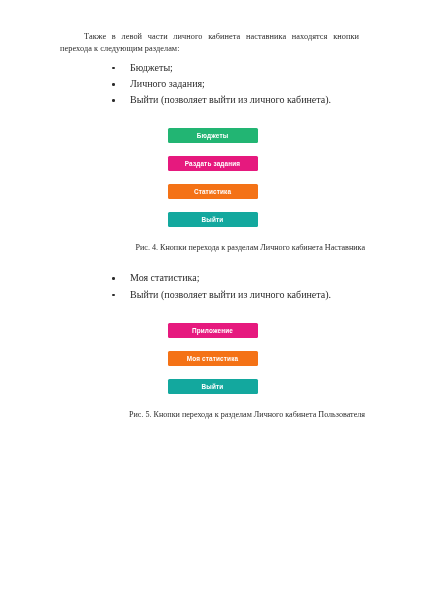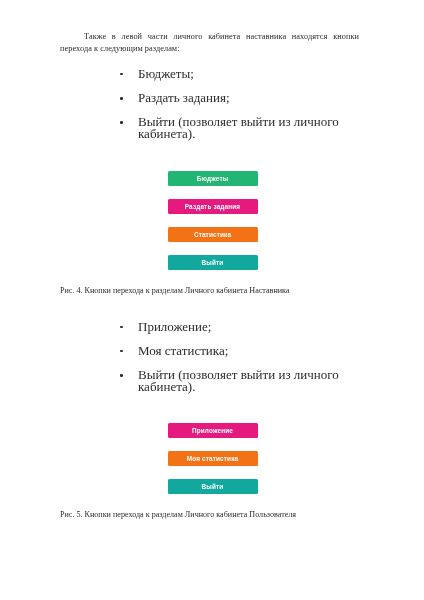--- a/index.html
+++ b/index.html
@@ -42,25 +42,25 @@
     letter-spacing: 0.05px;
   }
 
   ul.bullets {
     list-style: none;
     margin: 6px 0 0 0;
     padding: 0;
   }
   ul.bullets li {
     position: relative;
-    font-size: 13px;
+    font-size: 10px;
     line-height: 12.2px;
     padding-left: 66px;
     color: #2b2b2b;
-    margin: 12px;
+    margin: 4px;
   }
   ul.bullets li .dot {
     position: absolute;
     left: 48px;
     top: 5px;
     width: 2.6px;
     height: 2.6px;
     background: #2b2b2b;
     border-radius: 50%;
   }
@@ -84,21 +84,21 @@
     font-weight: bold;
     letter-spacing: 0.15px;
     border-radius: 1.5px;
     box-sizing: border-box;
     white-space: nowrap;
   }
 
   .caption {
     font-size: 8.1px;
     line-height: 12px;
-    text-align: left;
+    text-align: right;
     color: #2b2b2b;
     margin: 0;
   }
   .spacer-sm { height: 12px; }
   .spacer-md { height: 15px; }
   .spacer-lg { height: 18px; }
 
   .gap-btn { height: 13px; }
 </style>
 </head>
@@ -109,21 +109,21 @@
 
     <p class="para">Также в левой части личного кабинета наставника находятся кнопки перехода к следующим разделам:</p>
 
     <ul class="bullets">
       <li>
         <span class="dot"></span>
         <span>Бюджеты;</span>
       </li>
       <li>
         <span class="dot"></span>
-        <span>Раздать задания;</span>
+        <span>Личного задания;</span>
       </li>
       <li>
         <span class="dot"></span>
         <span>Выйти (позволяет выйти из личного кабинета).</span>
       </li>
     </ul>
 
     <div class="spacer-lg"></div>
 
     <div class="btn-group">
@@ -137,24 +137,20 @@
     </div>
 
     <div class="spacer-md"></div>
 
     <p class="caption">Рис. 4. Кнопки перехода к разделам Личного кабинета Наставника</p>
 
     <div class="spacer-sm"></div>
 
 
     <ul class="bullets">
-      <li>
-        <span class="dot"></span>
-        <span>Приложение;</span>
-      </li>
       <li>
         <span class="dot"></span>
         <span>Моя статистика;</span>
       </li>
       <li>
         <span class="dot"></span>
         <span>Выйти (позволяет выйти из личного кабинета).</span>
       </li>
     </ul>
 

